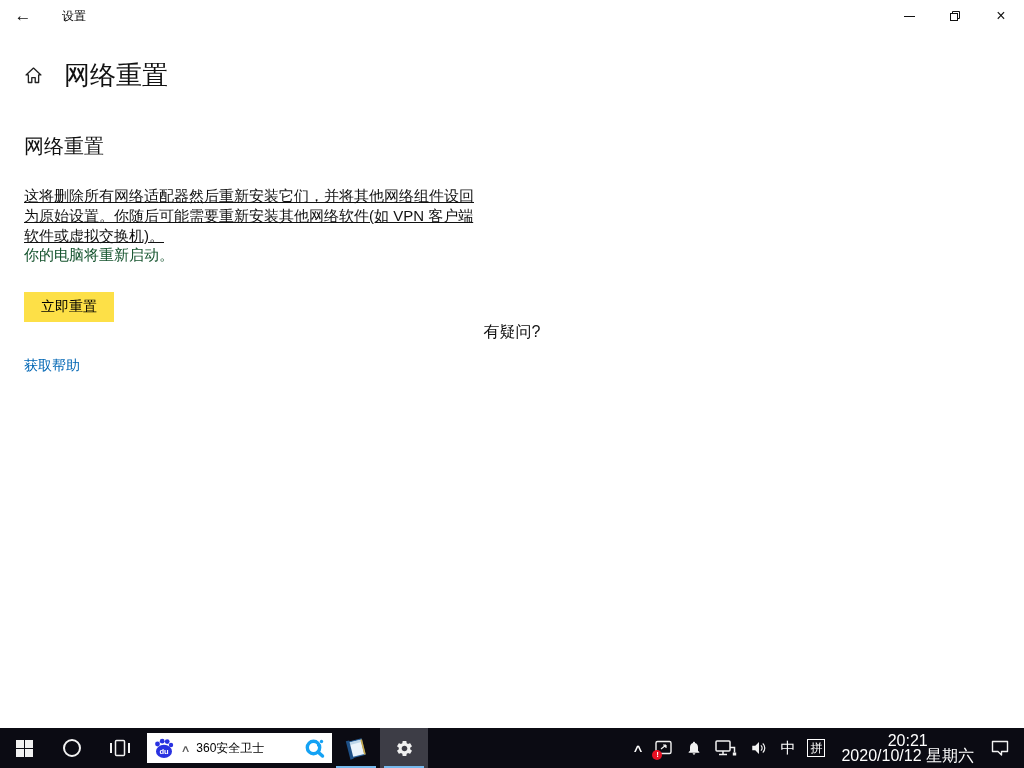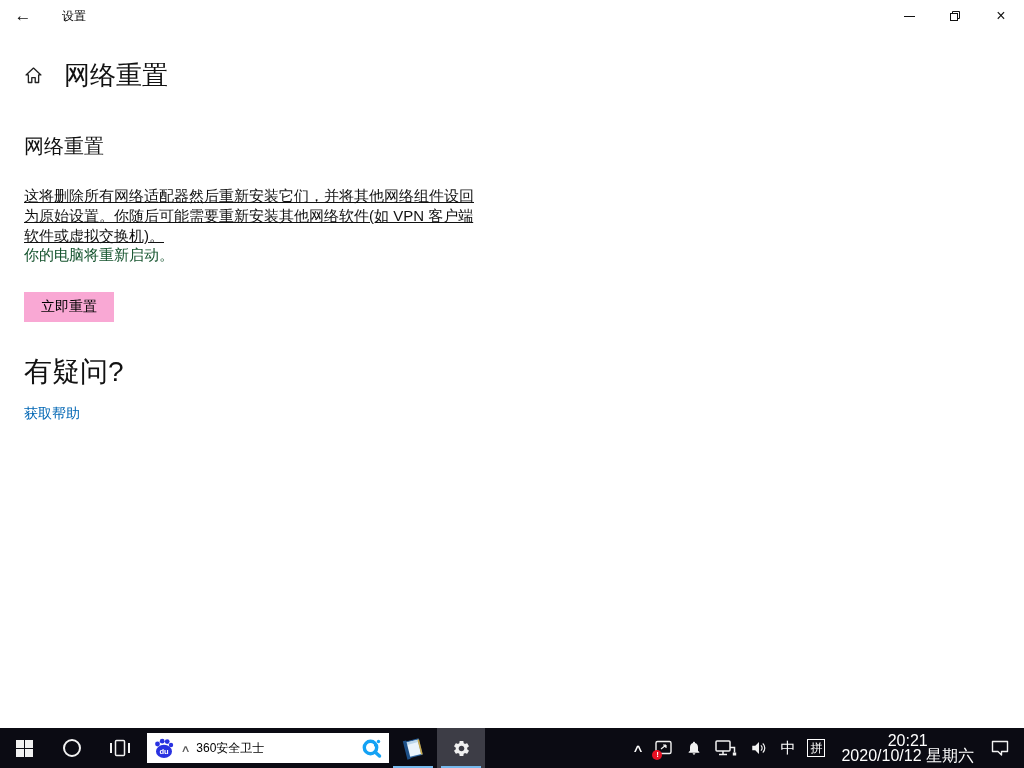--- a/index.html
+++ b/index.html
@@ -20,36 +20,36 @@
 
   
   .content { padding:26px 24px 0 24px; }
   .page-header { display:flex; align-items:center; }
   .home-icon { width:19px; height:19px; margin-right:21px; flex:none; }
   .page-title { font-size:26px; font-weight:400; color:#111; }
   .section-title { margin-top:40px; font-size:20px; font-weight:400; color:#111; }
   .desc { margin-top:26px; width:458px; font-size:15px; line-height:20px; color:#111;text-decoration:underline; }
   .restart-note { font-size:15px; color:#14532d; }
   .reset-btn { display:block; margin-top:27px; min-width:90px; height:30px; padding:0 15px;
-               background:#f9a8d4; border:none; font-size:14px; color:#000;
+               background:#fde047; border:none; font-size:14px; color:#000;
                font-family:inherit; cursor:pointer; }
-  .question { margin-top:31px; font-size:28px; font-weight:400; color:#111; }
+  .question { font-size:16px; font-weight:400; color:#111;text-align:center; }
   .help-link { display:inline-block; margin-top:14px; font-size:14px; color:#0066b4;
                text-decoration:none; cursor:pointer; }
 
   
   .taskbar { position:absolute; left:0; bottom:0; width:1024px; height:40px;
              background:#0b0b13; display:flex; align-items:center; color:#fff; }
   .tb-btn { position:relative; width:48px; height:40px; flex:none; display:flex;
             align-items:center; justify-content:center; background:none; border:none;
             color:#fff; cursor:pointer; }
   .tb-btn.active-app { background:#3d3d46; }
   .underline { position:absolute; left:4px; right:4px; bottom:0; height:2px; background:#76b9ed; }
 
-  .search-box { margin-left:3px; width:242px; height:30px; flex:none; background:#fff;
+  .search-box { margin-left:3px; width:185px; height:30px; flex:none; background:#fff;
                 display:flex; align-items:center; padding:0 6px; cursor:text; }
   .baidu-icon { width:22px; height:22px; flex:none; }
   .search-chevron { color:#5a5a5a; font-size:10px; margin:0 7px; transform:scaleX(1.4); }
   .search-text { font-size:12px; color:#000; flex:1; white-space:nowrap; overflow:hidden; }
   .search-q-icon { width:22px; height:22px; flex:none; }
 
   .tray { margin-left:auto; display:flex; align-items:center; }
   .tray-item { position:relative; height:40px; display:flex; align-items:center;
                justify-content:center; padding:0 6px; background:none; border:none;
                color:#fff; cursor:pointer; }

